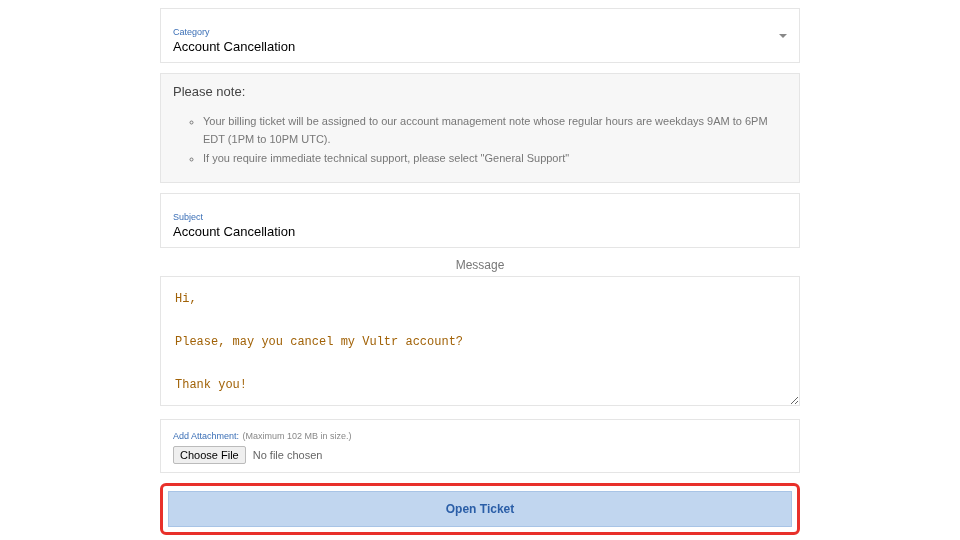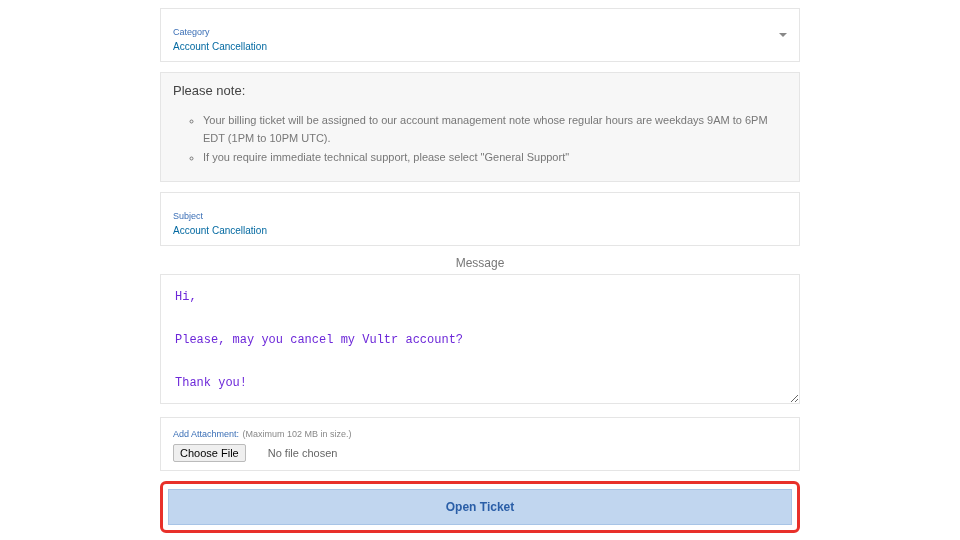--- a/index.html
+++ b/index.html
@@ -26,22 +26,22 @@
     margin-bottom: 10px;
     position: relative;
   }
   .field-label {
     font-size: 9px;
     color: #3b6fb6;
     display: block;
     margin-bottom: 2px;
   }
   .field-value {
-    font-size: 10px;
-    color: #0369a1;
+    font-size: 13px;
+    color: #000000;
   }
   .chevron {
     position: absolute;
     right: 12px;
     top: 50%;
     transform: translateY(-50%);
     width: 0;
     height: 0;
     border-left: 4px solid transparent;
     border-right: 4px solid transparent;
@@ -77,21 +77,21 @@
     display: block;
     text-align: center;
   }
   .message-area {
     width: 100%;
     height: 130px;
     border: 1px solid #e5e5e5;
     padding: 12px 14px;
     font-family: "Courier New", monospace;
     font-size: 12px;
-    color: #6d28d9;
+    color: #a16207;
     resize: both;
     line-height: 1.8;
   }
   .attach-box {
     border: 1px solid #e5e5e5;
     background: #fff;
     padding: 8px 12px;
     margin-top: 10px;
   }
   .attach-label {
@@ -99,21 +99,21 @@
     color: #3b6fb6;
   }
   .attach-limit {
     font-size: 9px;
     color: #888;
   }
   .file-row {
     margin-top: 4px;
     display: flex;
     align-items: center;
-    gap: 22px;
+    gap: 7px;
   }
   .choose-btn {
     font-size: 11px;
     padding: 2px 6px;
     background: #efefef;
     border: 1px solid #bbb;
     border-radius: 2px;
     cursor: pointer;
   }
   .file-status {

